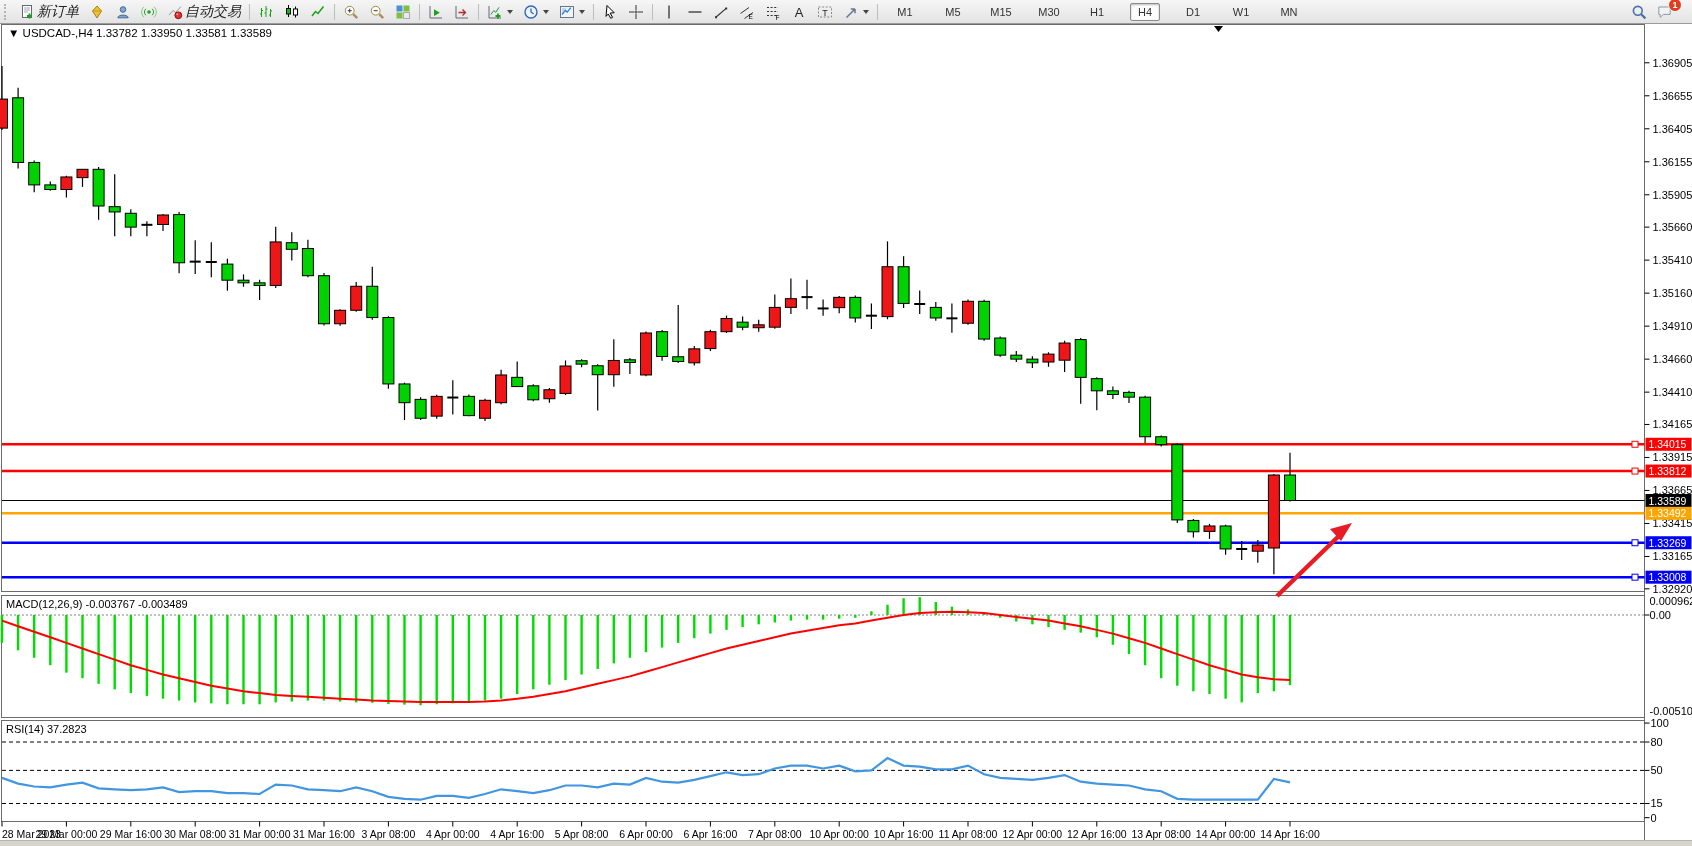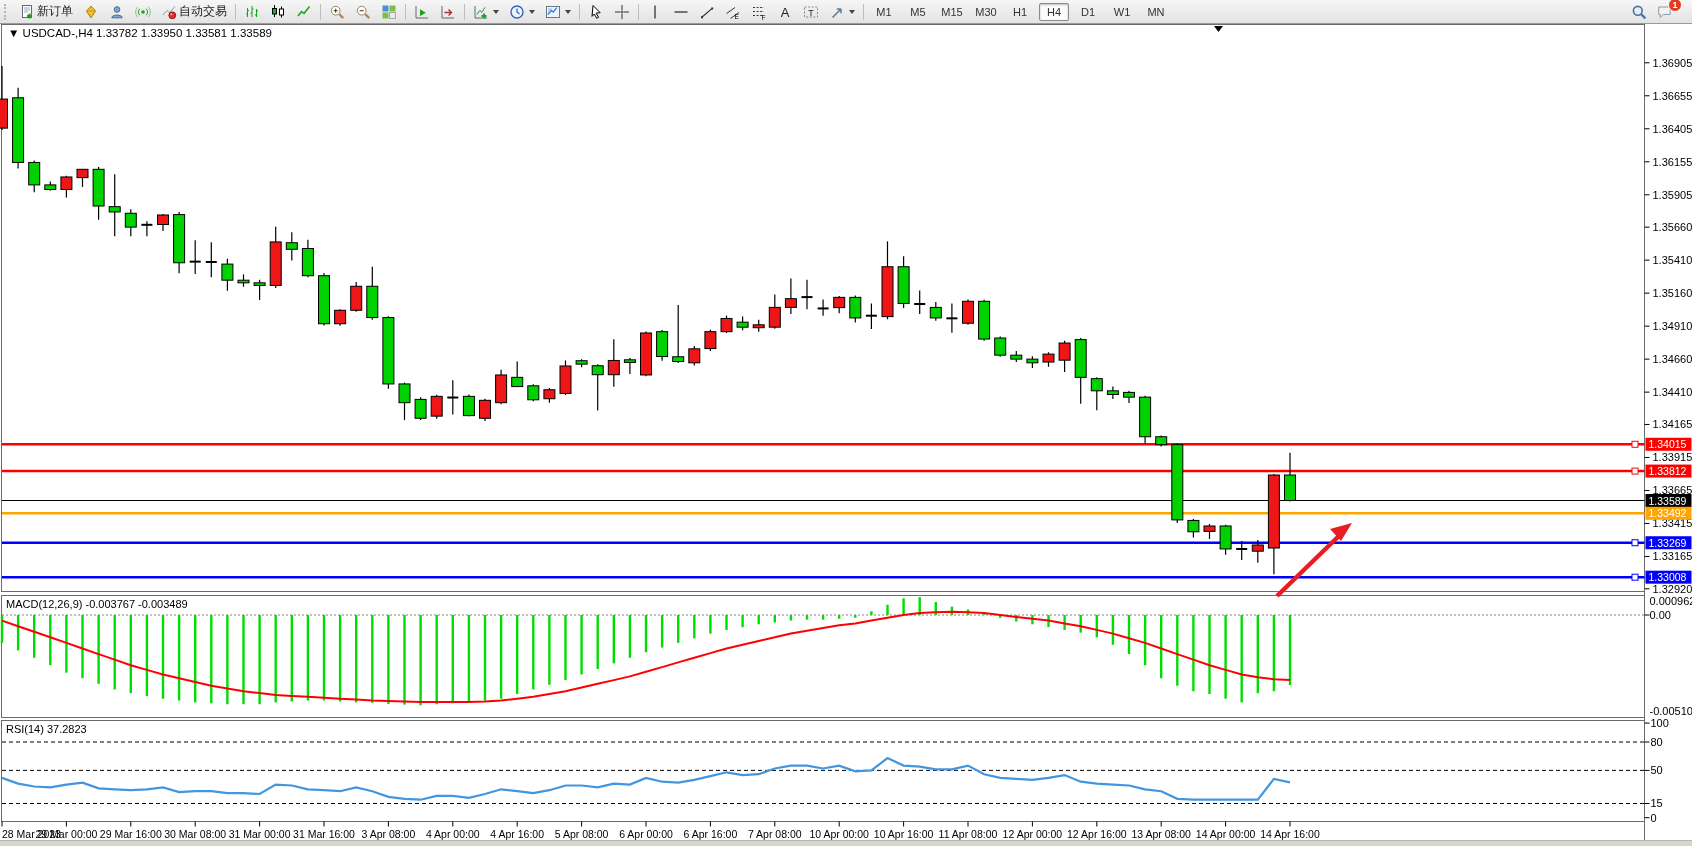--- a/index.html
+++ b/index.html
@@ -4,24 +4,24 @@
 <style>
   html,body{margin:0;padding:0;background:#fff;width:1692px;height:846px;overflow:hidden;
     font-family:"Liberation Sans",sans-serif;-webkit-font-smoothing:none;}
   #toolbar{position:absolute;left:0;top:0;width:1692px;height:23px;background:linear-gradient(#f6f6f6,#e3e3e3);
     border-bottom:1px solid #9a9a9a;display:flex;align-items:center;font-size:12px;color:#222;}
   .tb-grip{width:5px;height:16px;border-left:2px dotted #b5b5b5;margin:0 3px 0 4px;}
   .tb-sep{width:1px;height:16px;background:#bdbdbd;margin:0 3px;}
   .tb-btn{display:inline-flex;align-items:center;gap:2px;height:20px;padding:0 3px;margin:0 1px;
     border:1px solid transparent;border-radius:2px;cursor:default;}
   .tb-btn svg{width:16px;height:16px;display:block;}
-  .tb-label{font-size:12px;white-space:nowrap;}
+  .tb-label{font-size:14px;white-space:nowrap;font-style:italic;}
   .dd{width:0;height:0;border-left:3px solid transparent;border-right:3px solid transparent;border-top:4px solid #444;margin-left:2px;}
   .tf-btn{display:inline-block;min-width:22px;text-align:center;font-size:11px;color:#333;
-    padding:2px 3px;margin:0 2px;border:1px solid transparent;border-radius:2px;}
+    padding:2px 3px;margin:0 9px;border:1px solid transparent;border-radius:2px;}
   .tf-active{background:#fcfcfc;border:1px solid #8a8a8a;box-shadow:inset 0 1px 2px rgba(0,0,0,.25);}
   #tb-right{margin-left:auto;display:flex;align-items:center;margin-right:14px;}
   .badge{position:absolute;top:-4px;right:-6px;background:#e03c1e;color:#fff;font-size:9px;font-weight:bold;
     border-radius:50%;width:12px;height:12px;line-height:12px;text-align:center;border:1px solid #fff;}
   #chart-area{position:absolute;left:0;top:24px;width:1692px;height:822px;background:#fff;}
   #chart-svg{position:absolute;left:0;top:0;}
   #bottom-strip{position:absolute;left:0;top:840px;width:1692px;height:6px;background:#d8d5cd;border-top:1px solid #b9b6ae;}
   text{font-family:"Liberation Sans",sans-serif;}
 </style>
 </head>

